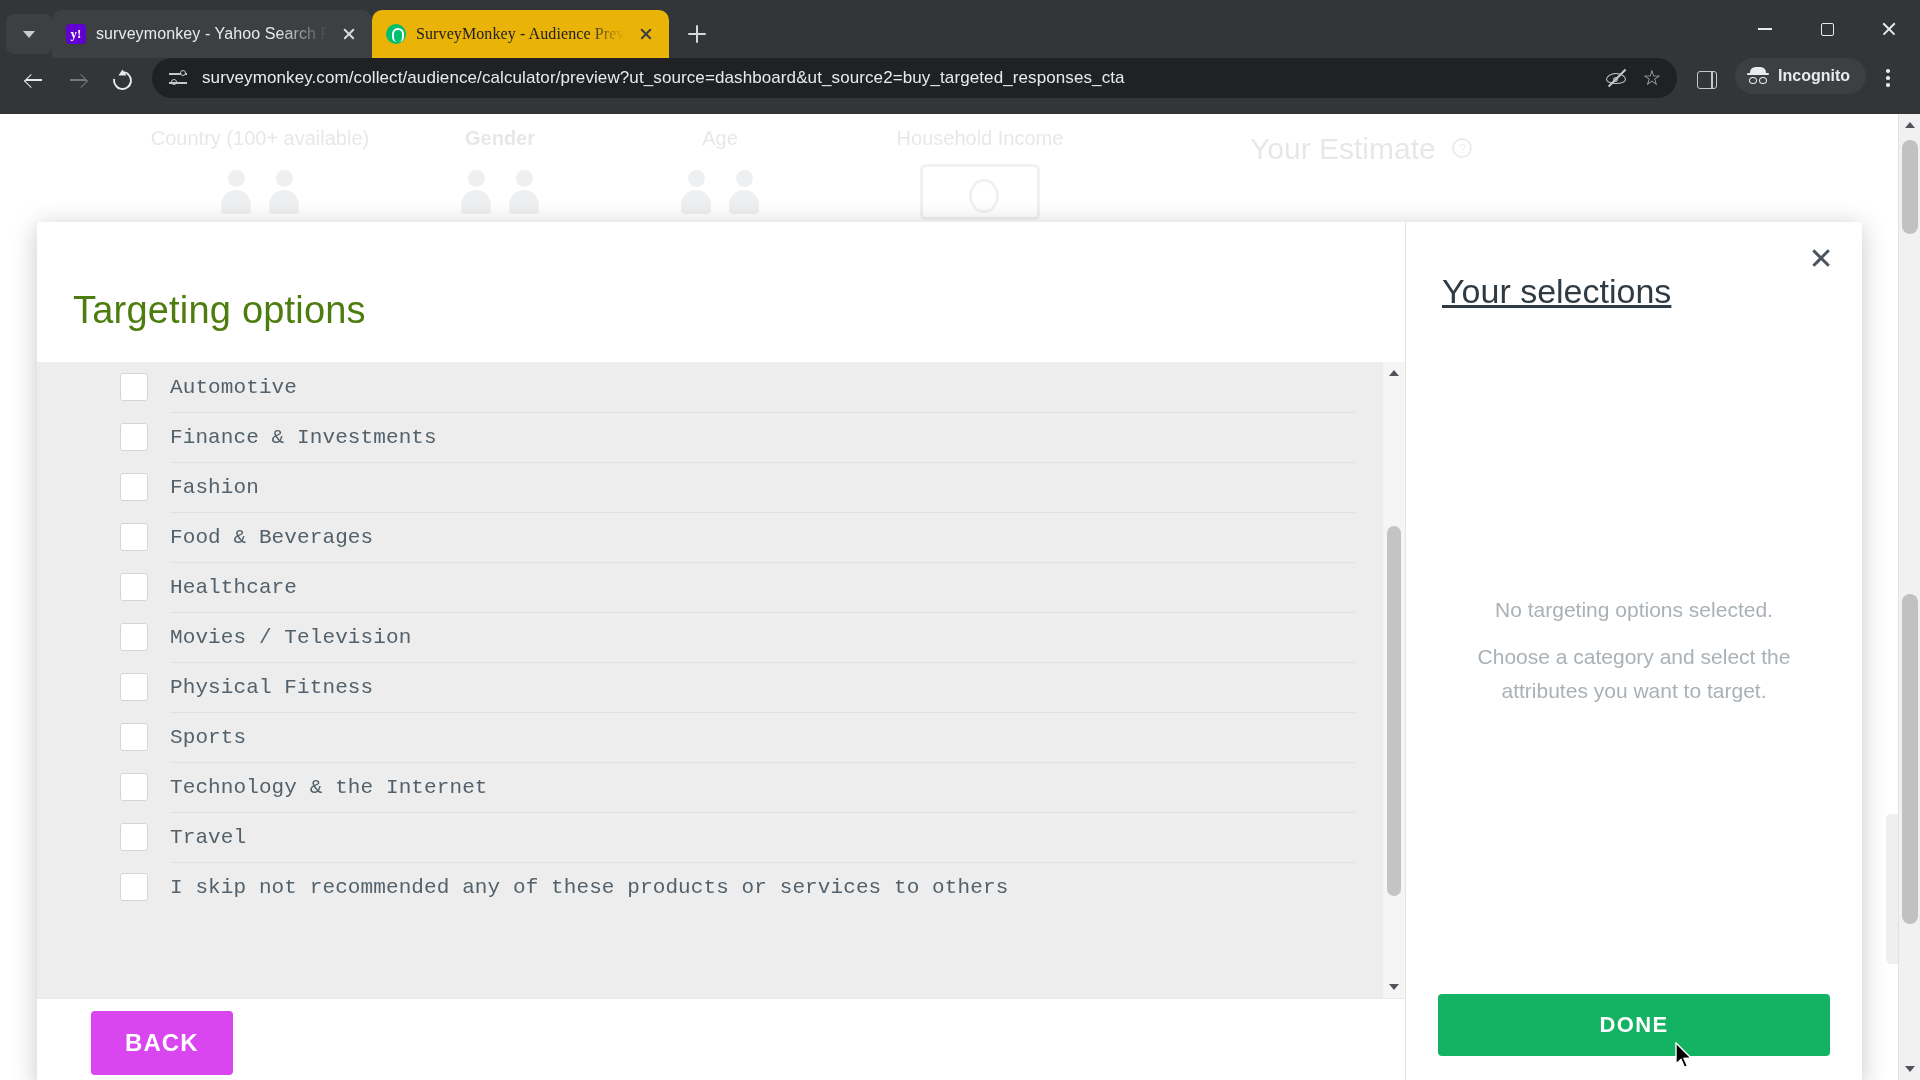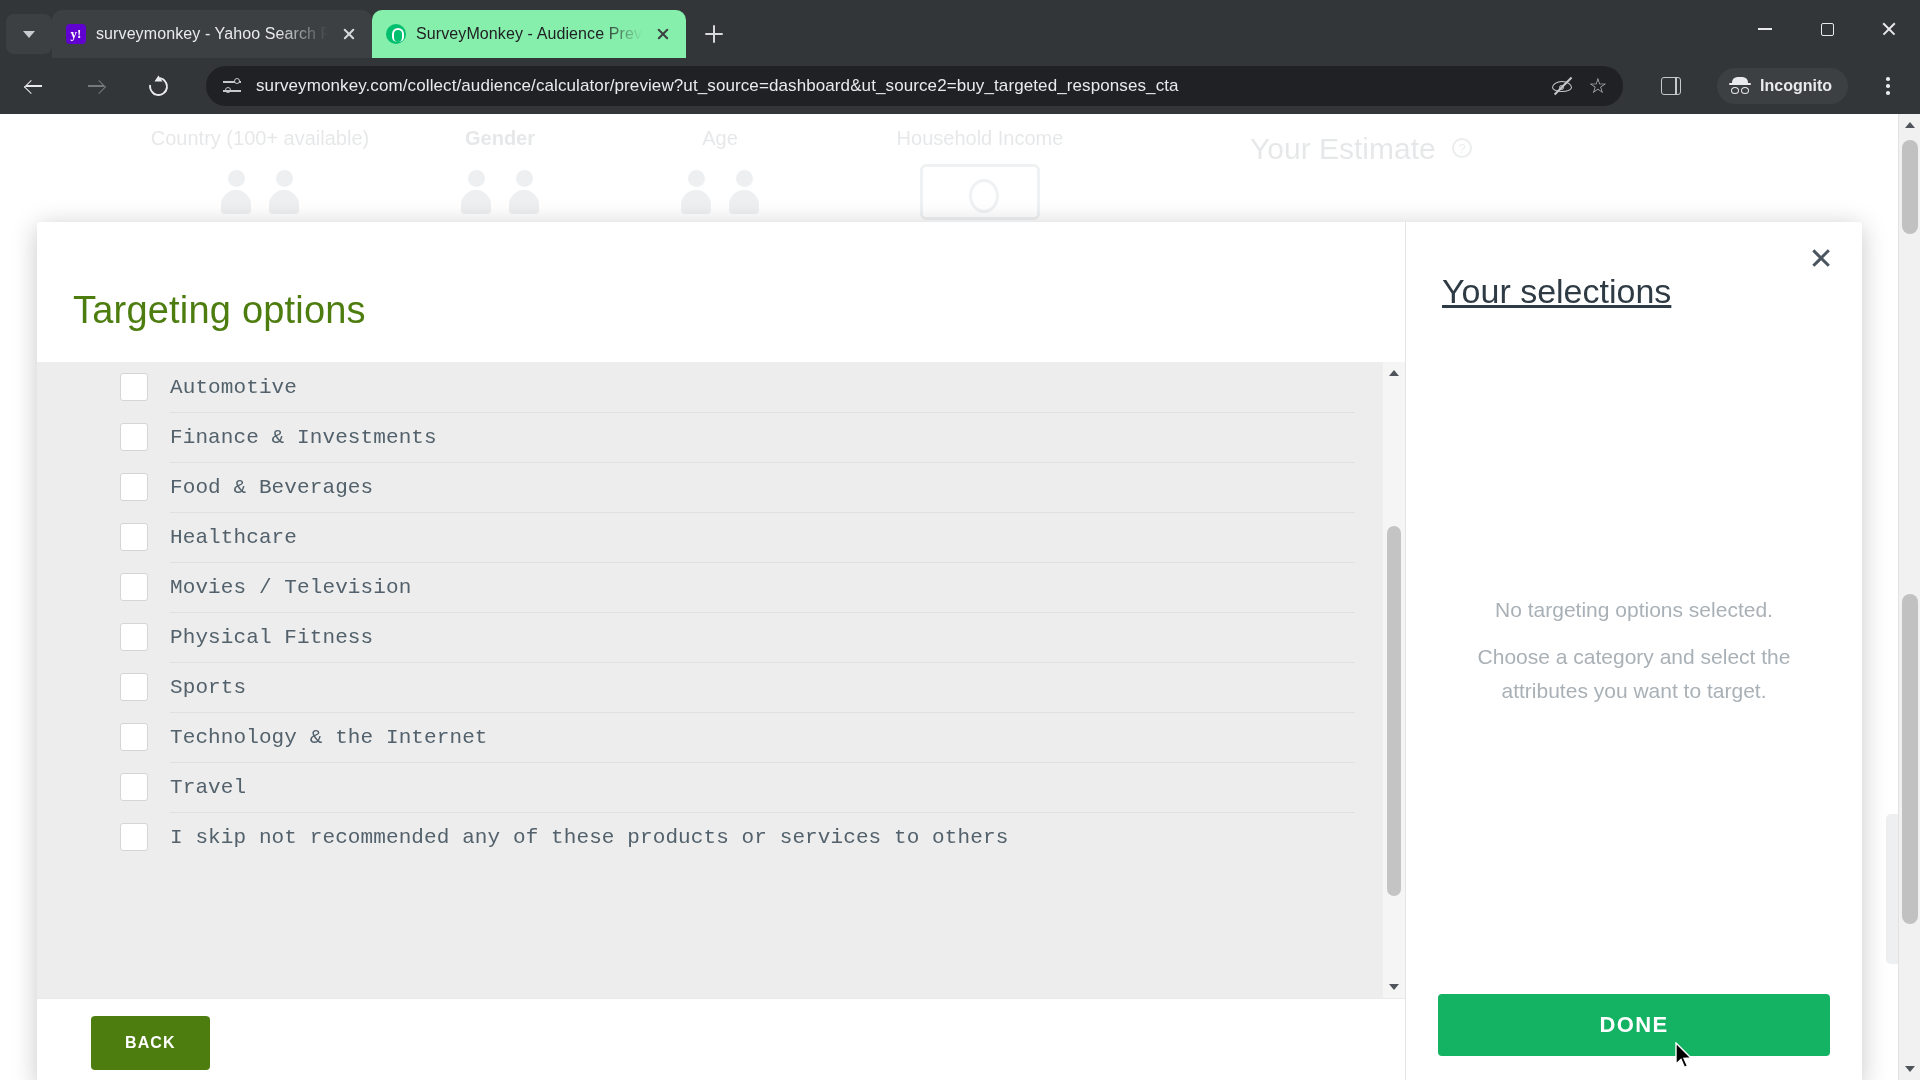--- a/index.html
+++ b/index.html
@@ -22,21 +22,21 @@
     background: #3c4043;
   }
   .chev-down { width:0;height:0;border-left:6px solid transparent;border-right:6px solid transparent;border-top:7px solid #c8ccd0; }
 
   .tab {
     height: 48px; display: flex; align-items: center; gap: 10px;
     padding: 0 12px 0 14px; border-radius: 10px 10px 0 0;
     position: relative; min-width: 200px; max-width: 320px;
   }
   .tab.inactive { background: #3c4043; }
-  .tab.active { background: #86efac; }
+  .tab.active { background: #eab308; font-family: Liberation Serif, serif; }
   .tab-favicon { width: 20px; height: 20px; flex: 0 0 20px; border-radius:4px;
      display:flex;align-items:center;justify-content:center; overflow:hidden;}
   .fav-yahoo { background: #6001d2; color:#fff; font-size:13px; font-weight:bold;
      font-family:"Liberation Serif", serif; line-height:20px; text-align:center; }
   .fav-sm { background: #00bf6f; border-radius: 50%; position:relative; }
   .fav-sm::after{ content:""; position:absolute; left:6px; top:4px; width:8px;height:12px;
      border:2px solid #fff; border-radius: 6px 6px 5px 5px; border-bottom:none;}
   .tab-title {
     font-size: 16px; white-space: nowrap; overflow: hidden;
     flex: 1 1 auto; letter-spacing: .1px;
@@ -59,21 +59,21 @@
 
   .wincontrols { position: absolute; right: 0; top: 0; height: 58px; display: flex; align-items: center; }
   .winbtn { width: 62px; height: 58px; display:flex; align-items:center; justify-content:center; }
   .wb-min { width:14px;height:1.6px;background:#e8eaed; }
   .wb-max { width:13px;height:13px;border:1.6px solid #e8eaed; border-radius:2px;}
   .wb-close { width:16px;height:16px;position:relative; }
   .wb-close::before,.wb-close::after{content:"";position:absolute;left:0;top:7px;width:16px;height:1.6px;background:#e8eaed;}
   .wb-close::before{transform:rotate(45deg);} .wb-close::after{transform:rotate(-45deg);}
 
   
-  .toolbar { height: 56px; background:#323639; display:flex; align-items:center; padding: 0 12px; gap: 18px; }
+  .toolbar { height: 56px; background:#323639; display:flex; padding: 0 12px; gap: 0; }
   .navbtn { width:44px;height:44px;display:flex;align-items:center;justify-content:center;border-radius:50%; }
   .arrow-ic { width:20px;height:20px;position:relative; }
   .arrow-ic::before{content:"";position:absolute;left:2px;top:9px;width:16px;height:1.8px;background:currentColor;}
   .arrow-ic::after{content:"";position:absolute;width:9px;height:9px;border-left:1.8px solid currentColor;border-bottom:1.8px solid currentColor;left:2px;top:5.5px;transform:rotate(45deg);}
   .arrow-ic.fwd { transform: scaleX(-1); }
   .ic-back { color:#e8eaed; }
   .ic-fwd  { color:#75797c; }
   .reload { width:19px;height:19px;border:2px solid #e8eaed;border-radius:50%;border-top-color:transparent;position:relative;transform:rotate(-35deg);}
   .reload::after{content:"";position:absolute;right:-1px;top:-2px;border-left:4px solid transparent;border-right:4px solid transparent;border-bottom:6px solid #e8eaed;transform:rotate(35deg);}
 
@@ -174,21 +174,21 @@
   .list-sb { position:absolute; right:0; top:0; width:22px; bottom:0; background:#f5f5f5; }
   .lsb-up{ position:absolute; top:2px; left:0; width:22px;height:18px; display:flex;align-items:center;justify-content:center;}
   .lsb-dn{ position:absolute; bottom:2px; left:0; width:22px;height:18px; display:flex;align-items:center;justify-content:center;}
   .lsb-thumb{ position:absolute; left:4px; top:164px; width:14px; height:370px; background:#c4c4c4; border-radius:7px;}
 
   .modal-footer {
     height: 88px; background:#ffffff; display:flex; align-items:center; padding-left: 54px;
     border-top:1px solid #eaeaea;
   }
   .back-btn {
-    background:#4d7c0f; color:#ffffff; font-size:16px; font-weight:bold; letter-spacing:1.1px;
+    background:#d946ef; color:#ffffff; font-size:24px; font-weight:bold; letter-spacing:1.1px;
     padding: 18px 34px; border-radius:4px; border:none;
   }
 
   .modal-right {
     width: 457px; background:#ffffff; border-left:1px solid #e4e4e4;
     display:flex; flex-direction:column; align-items:center; position:relative;
   }
   .sel-title { font-size: 34px; color:#2f3b44; padding: 50px 0 0 0; width:100%; text-align:left; padding-left:36px;text-decoration:underline; }
   .sel-empty {
     flex:1 1 auto; display:flex; flex-direction:column; justify-content:center;
@@ -381,20 +381,24 @@
             <div class="opt-row">
               <span class="cb"></span>
               <span class="opt-label">Automotive</span>
             </div>
             <div class="opt-row">
               <span class="cb"></span>
               <span class="opt-label">Finance &amp; Investments</span>
             </div>
             <div class="opt-row">
               <span class="cb"></span>
+              <span class="opt-label">Fashion</span>
+            </div>
+            <div class="opt-row">
+              <span class="cb"></span>
               <span class="opt-label">Food &amp; Beverages</span>
             </div>
             <div class="opt-row">
               <span class="cb"></span>
               <span class="opt-label">Healthcare</span>
             </div>
             <div class="opt-row">
               <span class="cb"></span>
               <span class="opt-label">Movies / Television</span>
             </div>

